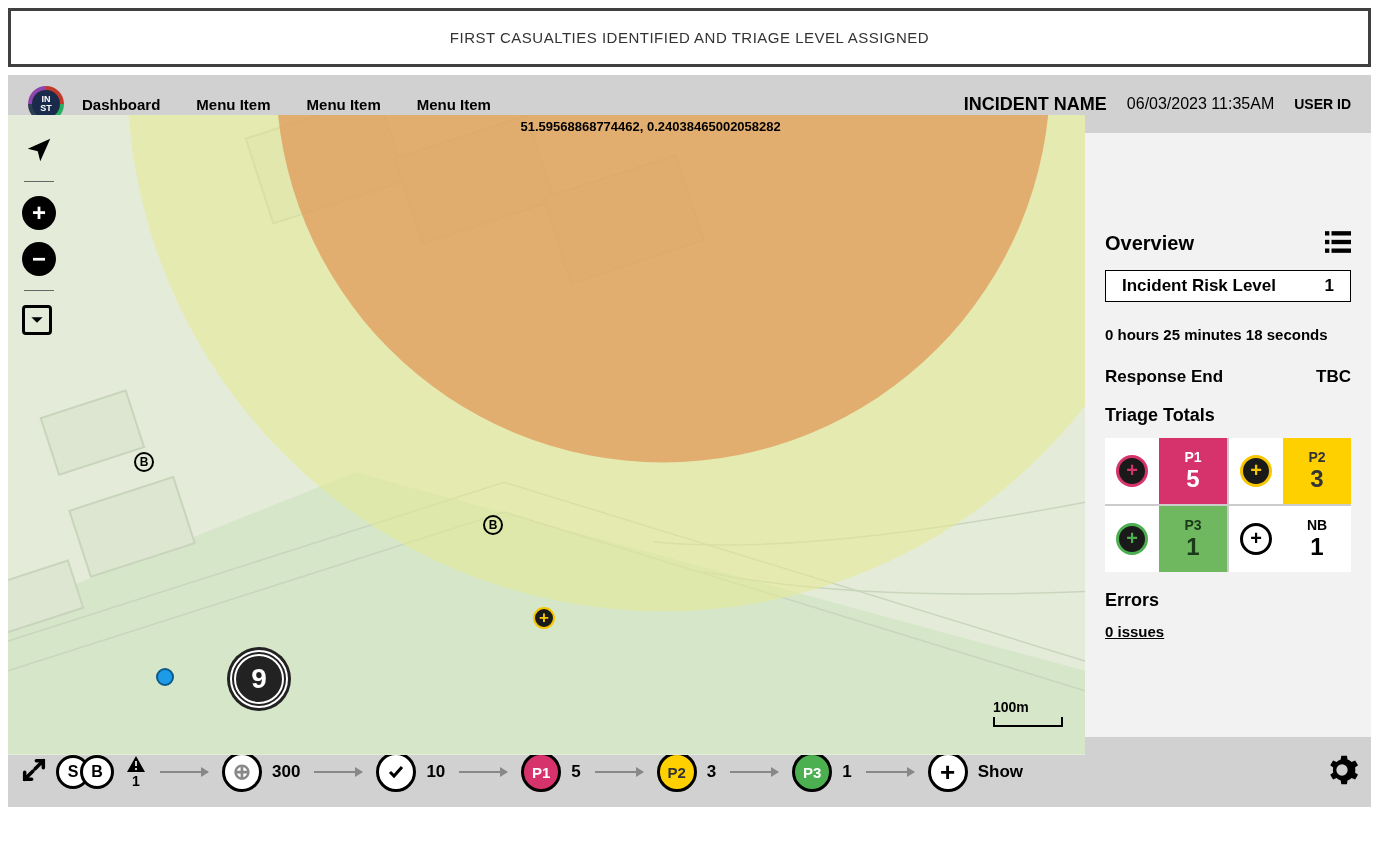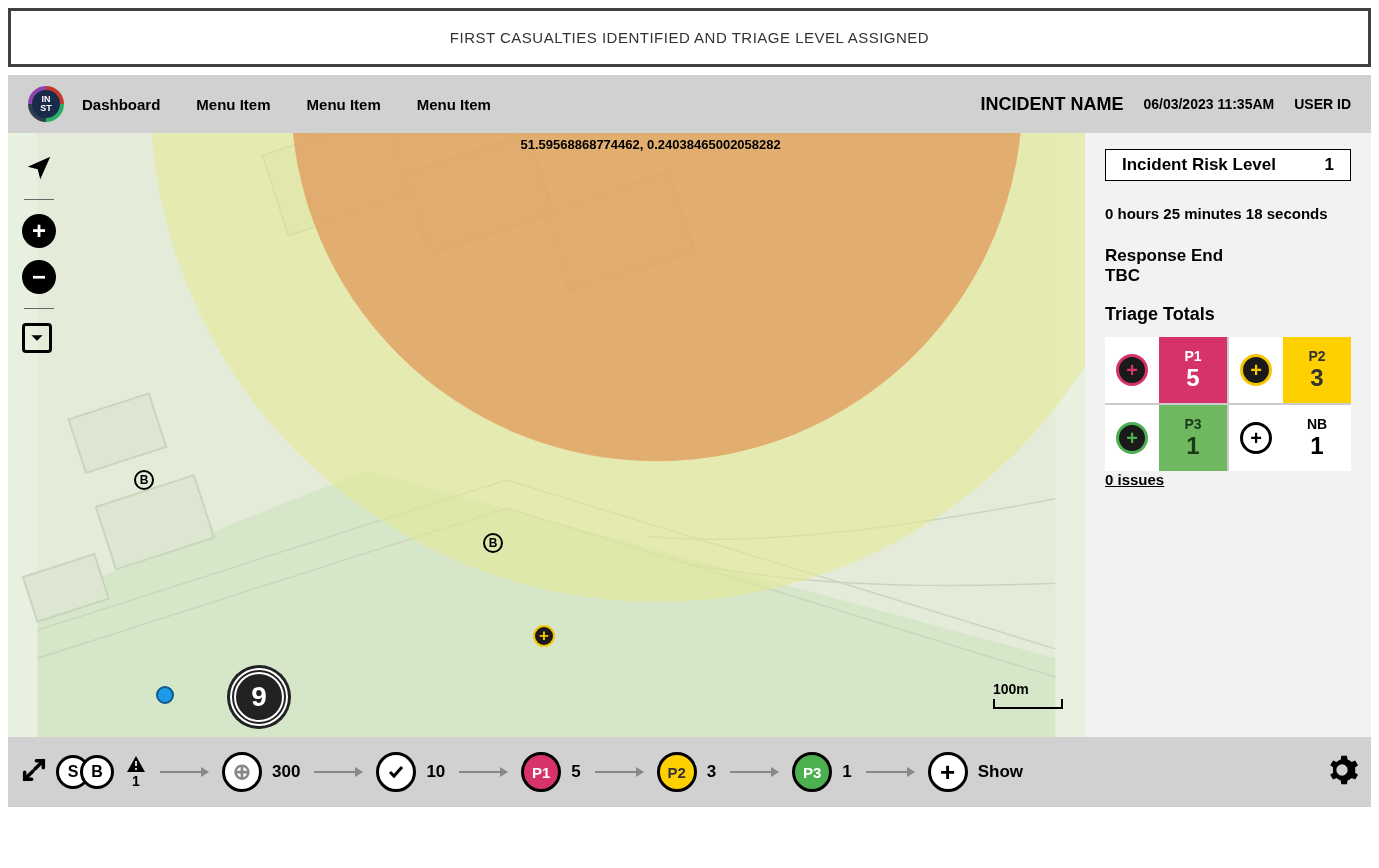--- a/index.html
+++ b/index.html
@@ -44,29 +44,30 @@
   font-weight: bold;
   display: flex;
   align-items: center;
   justify-content: center;
   text-align: center;
   line-height: 1;
 }
 .nav-item { font-weight: bold; margin-right: 36px; cursor: pointer; }
 .header-spacer { flex: 1; }
 .incident-name { font-weight: bold; font-size: 18px; margin-right: 20px; }
-.datetime { font-weight: bold; font-size: 14px; margin-right: 20px; }
+.datetime { font-weight: normal; font-size: 16px; margin-right: 20px; }
 .user-id { font-weight: bold; font-size: 14px; }
 
 
 .main {
   display: flex;
   margin: 0 8px;
   height: 604px;
   background: #f2f2f2;
+  align-items: center;
 }
 
 
 .map-wrap {
   position: relative;
   flex: 1;
   overflow: hidden;
   background: #e8f0e0;
 }
 .map-svg { width: 100%; height: 100%; display: block; }
@@ -311,29 +312,44 @@
     <div class="marker blue" style="left:148px;top:553px;"></div>
     <div class="marker big9" style="left:222px;top:535px;">9</div>
 
     <div class="scale-bar">
       <div>100m</div>
       <div class="bar"></div>
     </div>
   </div>
 
   <div class="panel">
+    <div class="panel-head">
+      <h2>Overview</h2>
+      <div class="list-icon">
+        <svg viewBox="0 0 24 20">
+            <g fill="#000">
+              <rect y="0" width="4" height="4"></rect>
+              <rect x="6" y="0" width="18" height="4"></rect>
+              <rect y="8" width="4" height="4"></rect>
+              <rect x="6" y="8" width="18" height="4"></rect>
+              <rect y="16" width="4" height="4"></rect>
+              <rect x="6" y="16" width="18" height="4"></rect>
+            </g>
+          </svg>
+      </div>
+    </div>
 
     <div class="risk-box">
       <span>Incident Risk Level</span>
       <span>1</span>
     </div>
 
     <div class="row sub">0 hours 25 minutes 18 seconds</div>
 
-    <div class="row" style="margin-bottom:2px;flex-direction:column;">
+    <div class="row" style="margin-bottom:2px;">
       <span>Response End</span>
       <span>TBC</span>
     </div>
 
     <div class="section-title">Triage Totals</div>
 
     <div class="triage-grid">
       <div class="triage-cell">
         <div class="tc-icon">
             <div class="ring p1">+</div>
@@ -365,20 +381,21 @@
         <div class="tc-icon">
             <div class="ring nb">+</div>
           </div>
         <div class="tc-body nb">
           <div class="lab">NB</div>
           <div class="val">1</div>
         </div>
       </div>
     </div>
 
+    <div class="section-title">Errors</div>
     <div class="errors-link">0 issues</div>
   </div>
 </div>
 
 <div class="bottom">
   <div class="fs-icon">
     <svg viewBox="0 0 24 24">
         <path d="M4 14 L4 20 L10 20 M4 20 L11 13 M20 10 L20 4 L14 4 M20 4 L13 11" stroke="#000" stroke-width="3" fill="none" stroke-linecap="round"></path>
       </svg>
   </div>

